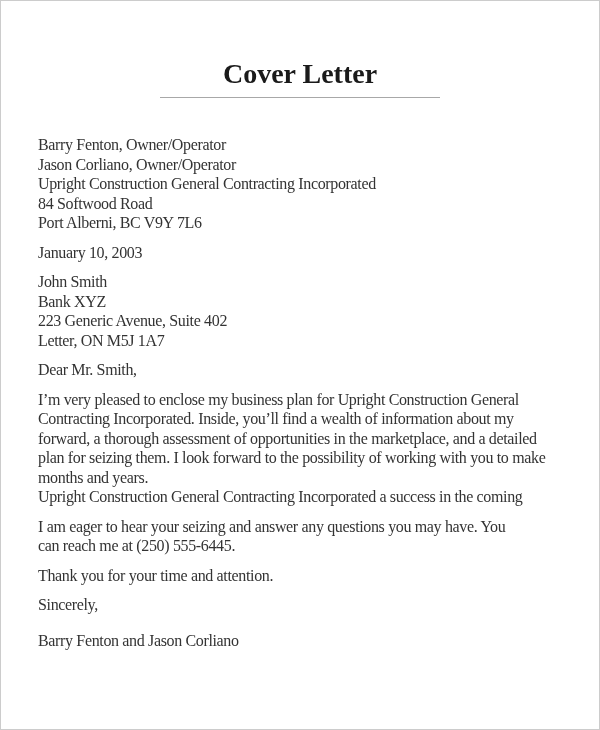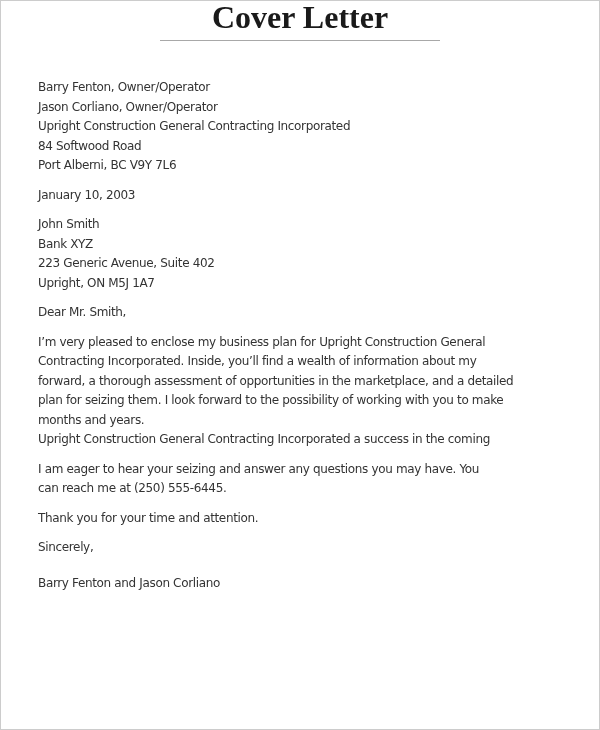--- a/index.html
+++ b/index.html
@@ -12,41 +12,43 @@
     width: 600px;
     height: 730px;
     box-sizing: border-box;
     background: #ffffff;
     border: 1px solid #cccccc;
     font-family: "DejaVu Sans", sans-serif;
     color: #333333;
     overflow: hidden;
   }
   .doc-title {
+    margin-top: 57px;
     text-align: center;
     font-family: "Liberation Serif", serif;
     font-weight: bold;
-    font-size: 32px;
+    font-size: 28px;
     line-height: 32px;
     color: #1a1a1a;
   }
   .title-rule {
     width: 280px;
     height: 0;
     margin: 7px auto 0 auto;
     border: none;
     border-top: 1px solid #a8a8a8;
   }
   .content {
     margin-left: 37px;
     margin-top: 37px;
     width: 530px;
-    font-size: 12px;
+    font-size: 16px;
     letter-spacing: -0.35px;
     line-height: 19.5px;
+    font-family: Liberation Serif, serif;
   }
   .block {
     margin: 0 0 10px 0;
   }
   .block.signature-block {
     margin-top: 16px;
   }
   .line {
     white-space: nowrap;
   }
@@ -70,21 +72,21 @@
     </div>
 
     <div class="block">
       <div class="line">January 10, 2003</div>
     </div>
 
     <div class="block">
       <div class="line">John Smith</div>
       <div class="line">Bank XYZ</div>
       <div class="line">223 Generic Avenue, Suite 402</div>
-      <div class="line">Upright, ON M5J 1A7</div>
+      <div class="line">Letter, ON M5J 1A7</div>
     </div>
 
     <div class="block">
       <div class="line">Dear Mr. Smith,</div>
     </div>
 
     <div class="block">
       <div class="line">I’m very pleased to enclose my business plan for Upright Construction General</div>
       <div class="line">Contracting Incorporated. Inside, you’ll find a wealth of information about my</div>
       <div class="line">forward, a thorough assessment of opportunities in the marketplace, and a detailed</div>

